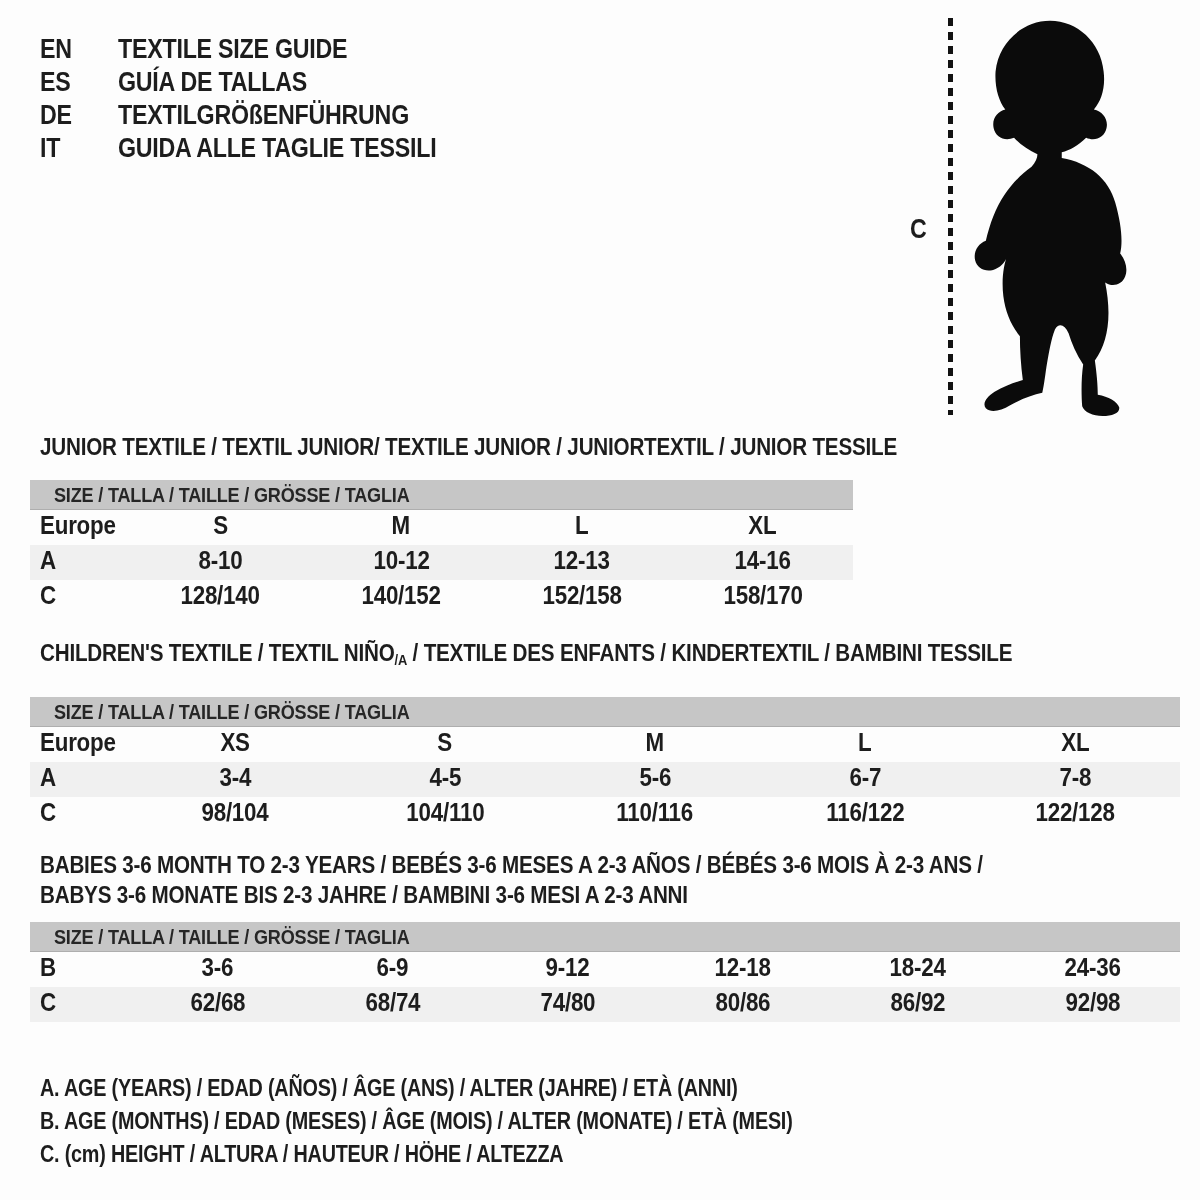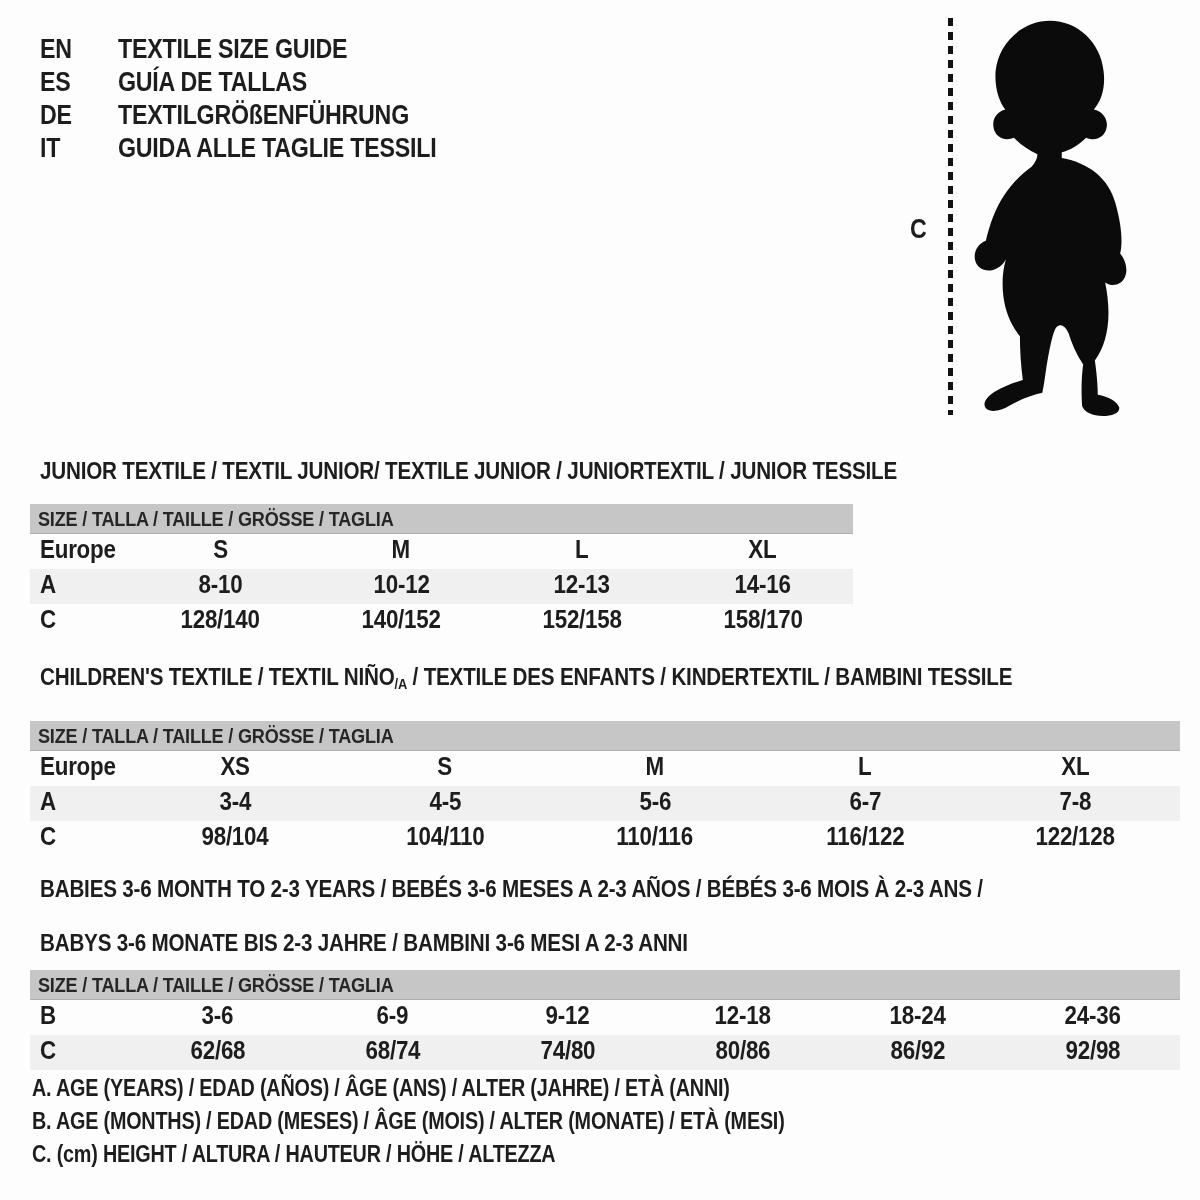--- a/index.html
+++ b/index.html
@@ -29,36 +29,36 @@
     background:repeating-linear-gradient(to bottom, #121212 0 8px, transparent 8px 14px);
   }
   .figure-c { position:absolute; left:910px; top:214px; font-size:27px; }
   .silhouette { position:absolute; left:960px; top:15px; width:186px; height:403px; }
 
   
   .sec { position:absolute; left:30px; }
   .sec-junior   { top:432px; width:823px; }
   .sec-children { top:638px; width:1150px; }
   .sec-babies   { top:850px; width:1150px; }
-  .sec h2 { font-size:24px; line-height:30px; padding-left:10px; font-weight:700;margin-top:24px; }
+  .sec h2 { font-size:24px; line-height:30px; padding-left:10px; font-weight:700; }
   .sec h2 sub { font-size:15px; vertical-align:-4px; }
   .tbl { width:100%; }
   .gap18 { margin-top:18px; } .gap22 { margin-top:22px; } .gap12 { margin-top:12px; }
   .tbl-head {
     height:30px; line-height:30px; background:#c6c6c6;
     border-bottom:1px solid #aeaeae;
-    padding-left:8px; font-size:21px; color:#262626;
+    padding-left:24px; font-size:21px; color:#262626;
   }
   .tbl-row { display:flex; height:35px; align-items:flex-start; font-size:26px; }
   .tbl-row.stripe { background:#f0f0f0; }
   .cell-label { flex:0 0 100px; padding-left:10px; }
   .cell { flex:1; text-align:center; }
 
   
-  .legend { position:absolute; left:22px; top:1072px; font-size:23px; }
+  .legend { position:absolute; left:30px; top:1072px; font-size:23px; }
   .legend-line { line-height:33px; padding-left:10px; }
 </style>
 </head>
 <body>
 
 <div class="page">
 
   <div class="lang">
     <div class="lang-row">
       <span class="lang-code"><span class="cx">EN</span></span>

